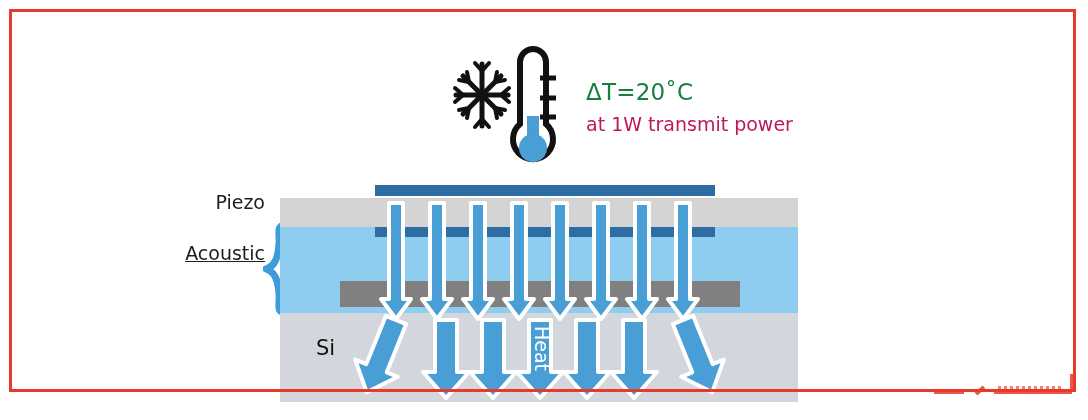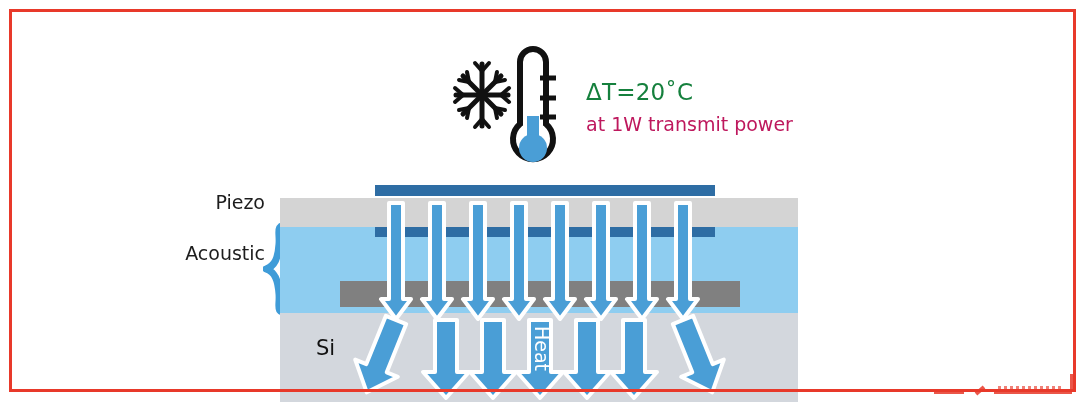--- a/index.html
+++ b/index.html
@@ -17,21 +17,21 @@
 
   
   .caption{position:absolute;left:586px;top:78px;width:300px;line-height:1.30;}
   .cap-dt{font-size:23px;color:#15803d;letter-spacing:.2px;white-space:nowrap;}
   .cap-l2,.cap-l3{font-size:19px;color:#be185d;white-space:nowrap;}
   .cap-l2{margin-top:4px;}
 
   
   .lbl{position:absolute;font-size:19px;color:#1d1d1d;text-align:right;}
   .lbl-piezo{left:140px;top:191px;width:125px;}
-  .lbl-acou{left:116px;top:241px;width:149px;line-height:1.35;}
+  .lbl-acou{left:116px;top:241px;width:149px;line-height:1.35;text-decoration:underline;}
   .brace{position:absolute;left:263px;top:222px;width:26px;height:94px;}
 
   
   .stack{position:absolute;left:280px;top:198px;width:518px;height:152px;}
   .ly{position:absolute;left:0;width:518px;}
   .ly-piezo{top:0;height:29px;background:#d4d4d4;}
   .ly-refl{top:29px;height:86px;background:#8ecdf0;}
   .ly-si{top:115px;height:89px;background:#d3d7dd;}
 
   .top-elec{position:absolute;left:95px;top:-13px;width:340px;height:11px;

